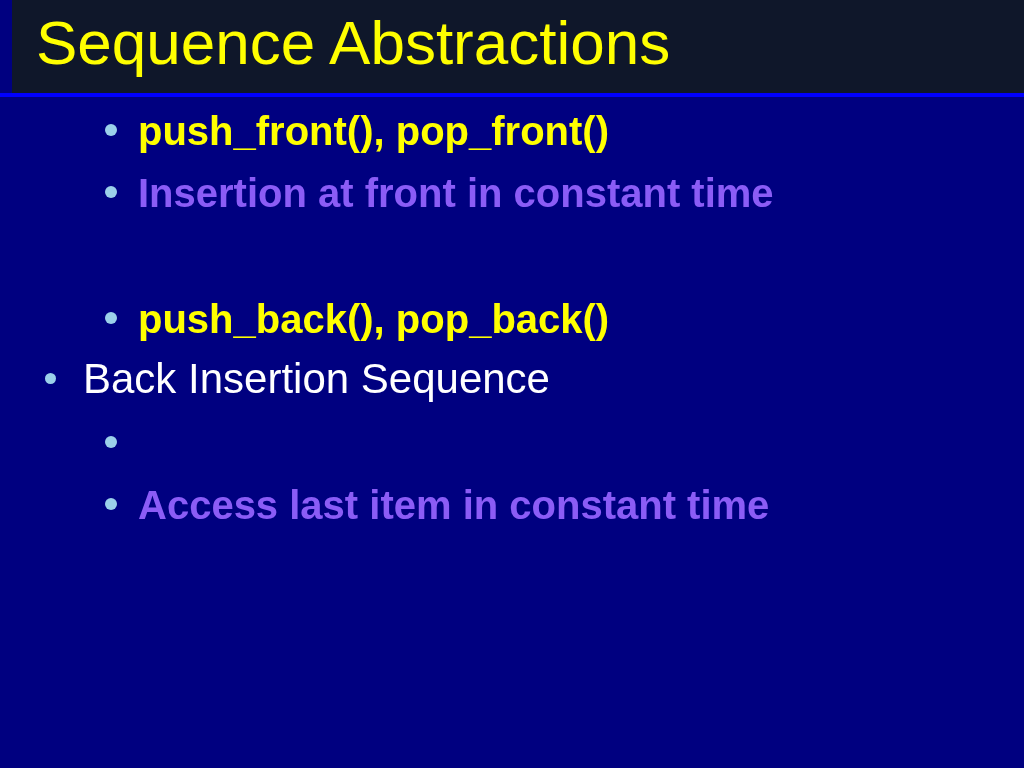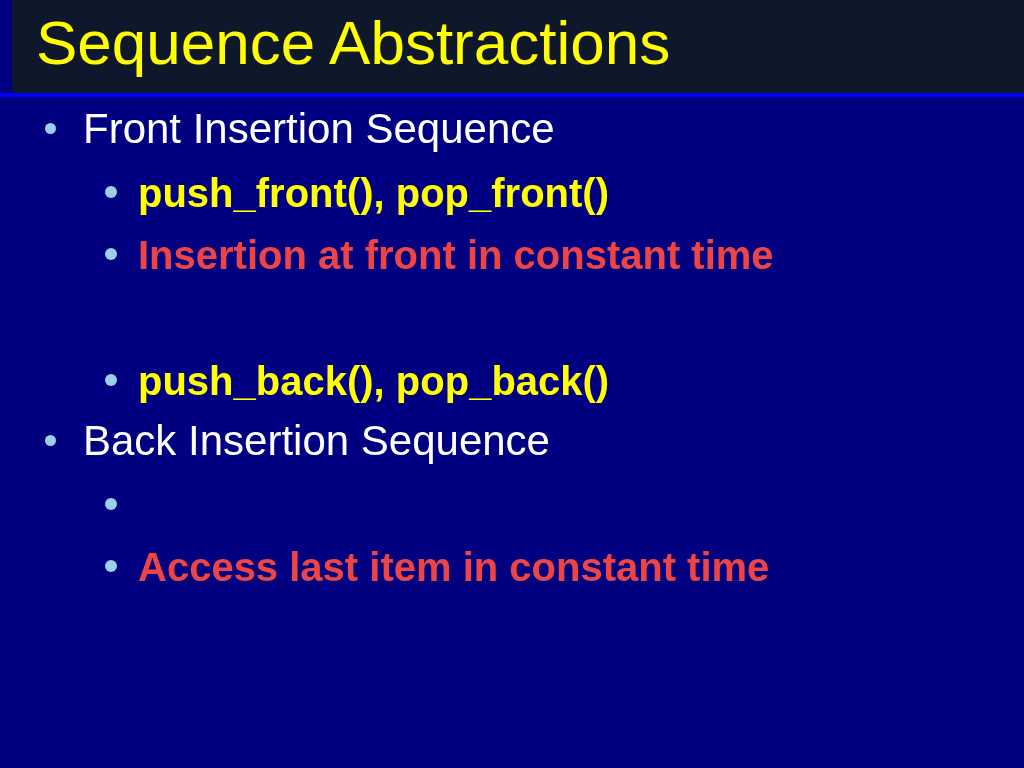--- a/index.html
+++ b/index.html
@@ -107,44 +107,40 @@
     top: 24px;
     width: 12px;
     height: 12px;
     border-radius: 50%;
     background: #9bd0ea;
   }
   .level2 .text {
     margin-left: 138px;
     font-size: 40px;
     line-height: 62px;
-    color: #ef4444;
+    color: #8b5cf6;
     white-space: nowrap;
   }
   .level2.code .text {
     color: #ffff00;
   }
 </style>
 </head>
 <body>
 
 <div class="slide">
 
   <div class="title-band">
     <div class="slide-title">Sequence Abstractions</div>
   </div>
   <div class="title-rule"></div>
 
   <div class="body-area">
 
     <div class="block">
-      <div class="bullet-row level1">
-        <span class="dot"></span>
-        <span class="text">Front Insertion Sequence</span>
-      </div>
       <div class="bullet-row level2 code">
         <span class="dot"></span>
         <span class="text">push_front(),  pop_front()</span>
       </div>
       <div class="bullet-row level2">
         <span class="dot"></span>
         <span class="text">Insertion at front in constant time</span>
       </div>
     </div>
 

